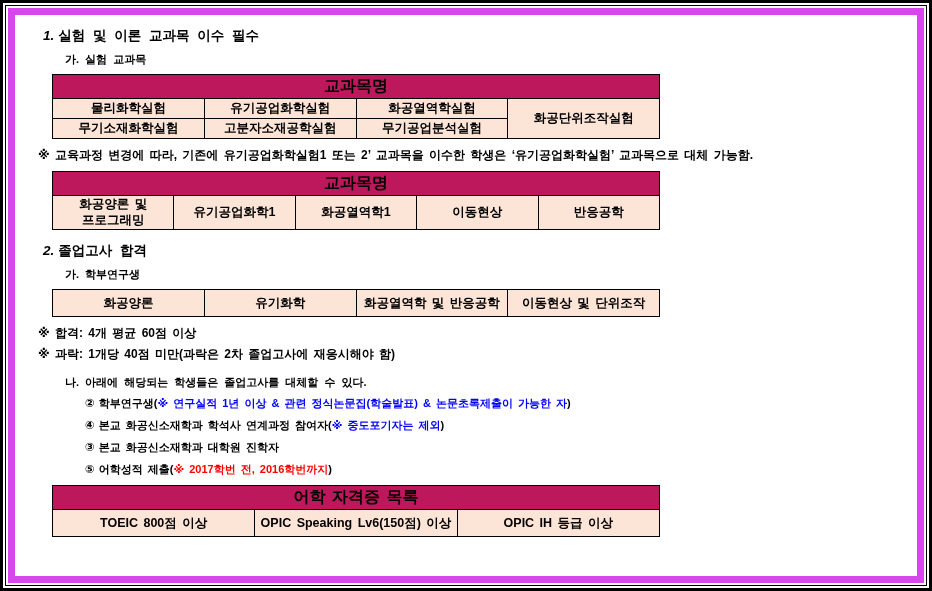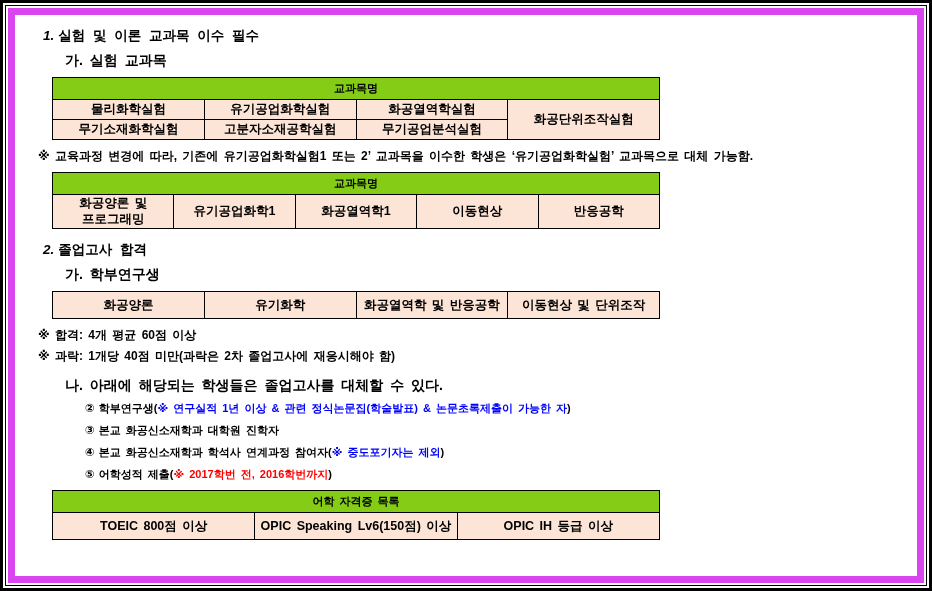--- a/index.html
+++ b/index.html
@@ -17,33 +17,33 @@
     border:1px solid #000; padding:2px;
   }
   .frame-inner {
     box-sizing:border-box; height:100%;
     border:7px solid #d946ef; overflow:hidden; position:relative;
   }
   .content { padding-top:12px; }
 
   .h1 { font-size:13.5px; margin:0 0 0 28px; word-spacing:4px; }
   .h1 .num { font-style:italic; margin-right:4px; }
-  .h2 { font-size:14px;  margin:16px 0 0 50px; word-spacing:3px; }
+  .h2 { font-size:11px;  margin:16px 0 0 50px; word-spacing:3px; }
   .h1 + .h2 { margin-top:7px; }
 
   table.tbl {
     border-collapse:collapse; table-layout:fixed;
     width:608px; margin:7px 0 0 37px;
     font-size:12.5px;
   }
   table.tbl th, table.tbl td {
     border:1px solid #000; text-align:center; vertical-align:middle;
     font-weight:bold; padding:1px 3px; word-spacing:2px;
   }
-  table.tbl th { background:#84cc16; height:19px; font-size:11px; }
+  table.tbl th { background:#be185d; height:19px; font-size:16px; }
   table.tbl td { background:#FCE4D6; height:17px; }
   table.tbl td.tall { height:24px; }
   td.multiline { white-space:pre-line; line-height:1.25; }
 
   .note-small { font-size:12px; margin:8px 0 0 23px; word-spacing:2px; }
   .note-small + .note-small { margin-top:4px; }
 
   .alt-list { margin:4px 0 0 70px; }
   .alt-item { font-size:11px; margin-top:5px; line-height:1.45; word-spacing:2px; }
   .alt-item .bullet { margin-right:4px; font-size:11.5px; }
@@ -123,24 +123,24 @@
     <div class="note-small">※ 합격: 4개 평균 60점 이상</div>
     <div class="note-small">※ 과락: 1개당 40점 미만(과락은 2차 졸업고사에 재응시해야 함)</div>
 
     <div class="h2 gap-lg">나. 아래에 해당되는 학생들은 졸업고사를 대체할 수 있다.</div>
 
     <div class="alt-list">
       <div class="alt-item">
         <span class="bullet">②</span><span>학부연구생</span><span class="paren">(</span><span class="note-blue">※ 연구실적 1년 이상 &amp; 관련 정식논문집(학술발표) &amp; 논문초록제출이 가능한 자</span><span class="paren">)</span>
       </div>
       <div class="alt-item">
-        <span class="bullet">③</span><span>본교 화공신소재학과 대학원 진학자</span>
+        <span class="bullet">④</span><span>본교 화공신소재학과 학석사 연계과정 참여자</span><span class="paren">(</span><span class="note-blue">※ 중도포기자는 제외</span><span class="paren">)</span>
       </div>
       <div class="alt-item">
-        <span class="bullet">④</span><span>본교 화공신소재학과 학석사 연계과정 참여자</span><span class="paren">(</span><span class="note-blue">※ 중도포기자는 제외</span><span class="paren">)</span>
+        <span class="bullet">③</span><span>본교 화공신소재학과 대학원 진학자</span>
       </div>
       <div class="alt-item">
         <span class="bullet">⑤</span><span>어학성적 제출</span><span class="paren">(</span><span class="note-red">※ 2017학번 전, 2016학번까지</span><span class="paren">)</span>
       </div>
     </div>
 
     <table class="tbl">
       <tbody>
               <tr>
         <th colspan="3">어학 자격증 목록</th>

